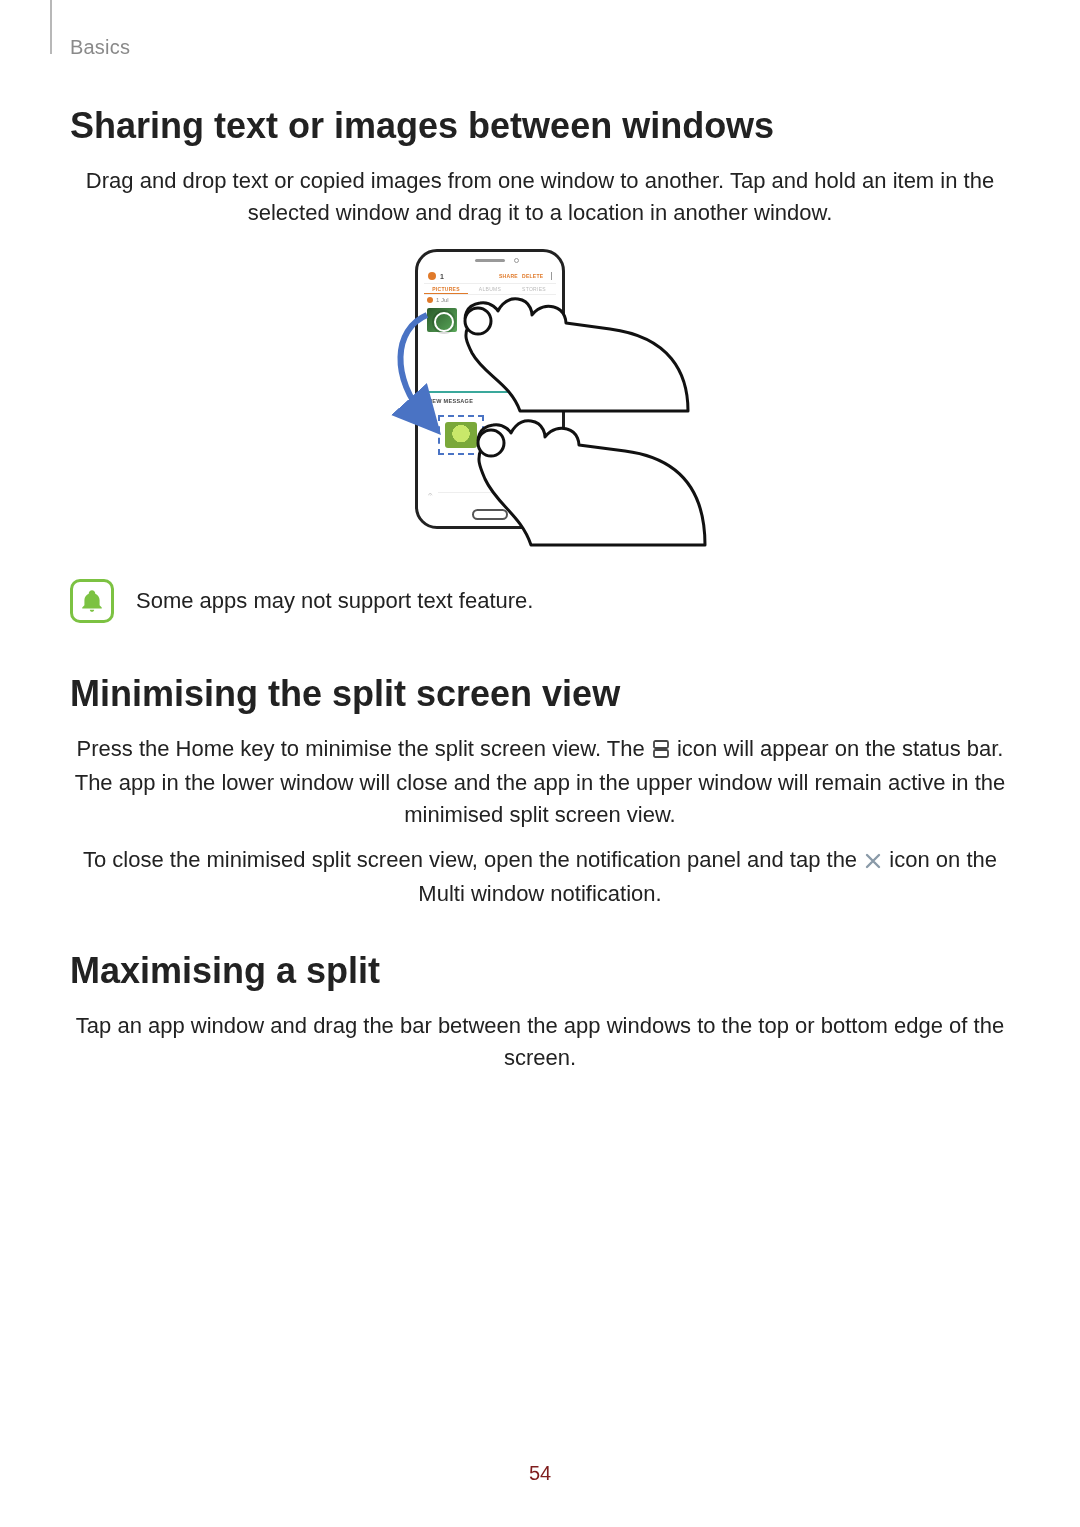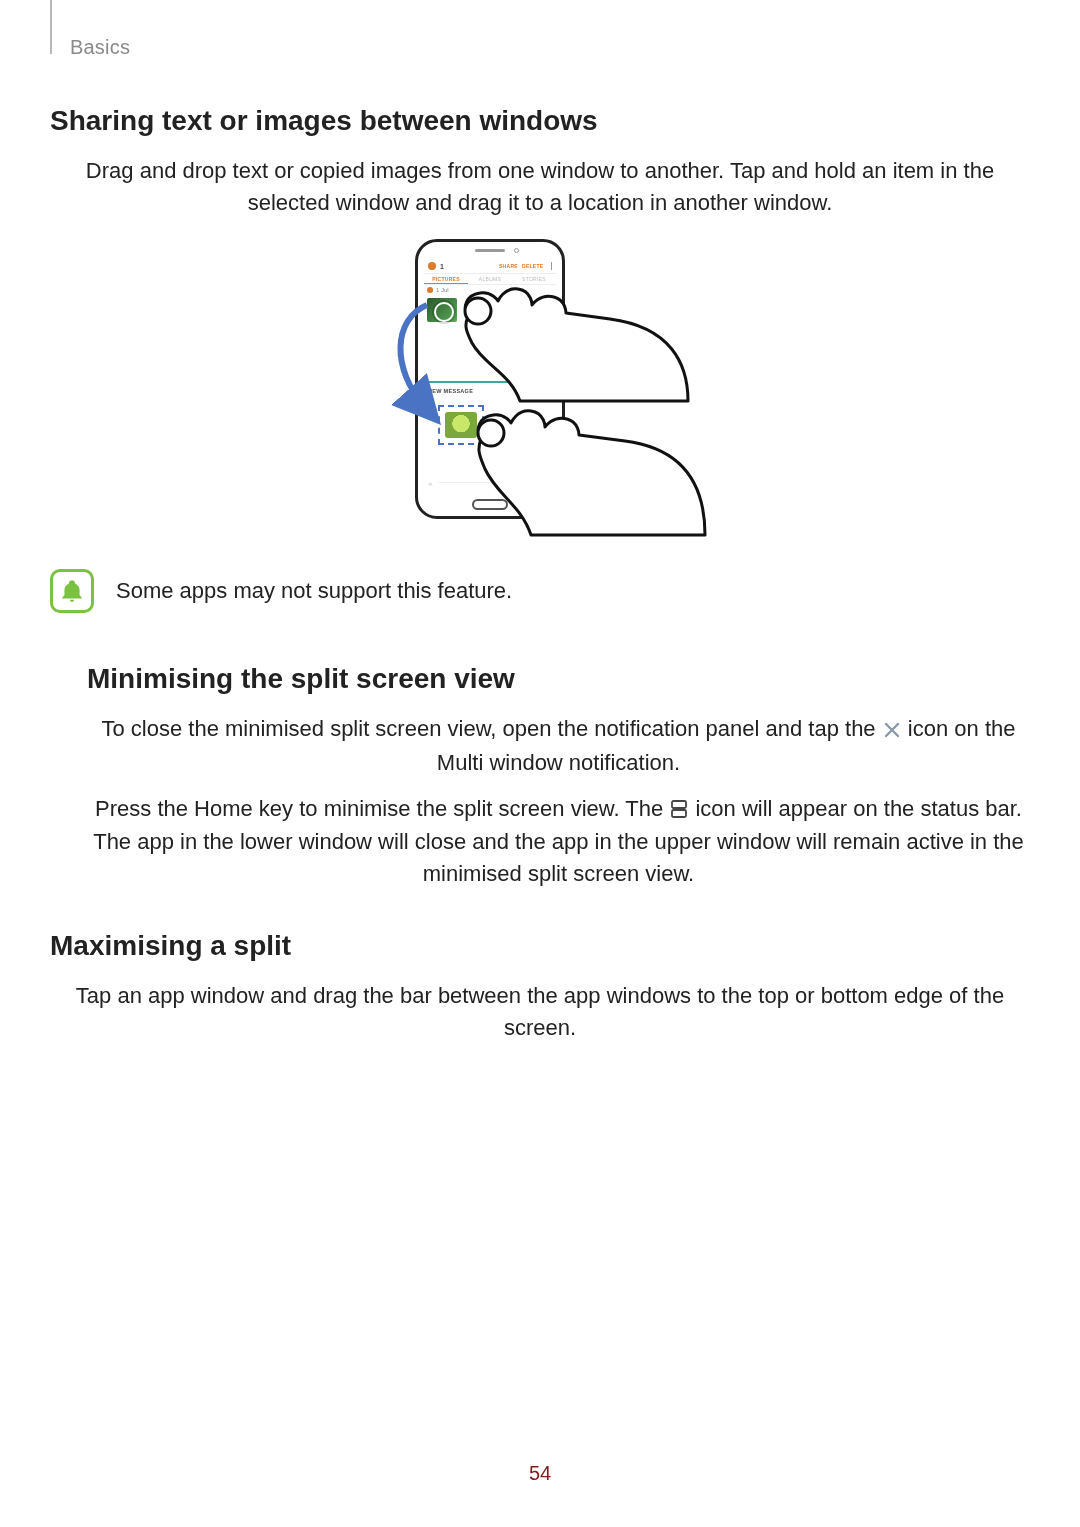--- a/index.html
+++ b/index.html
@@ -1,21 +1,21 @@
 <!DOCTYPE html>
 <html><head>
 <meta charset="utf-8">
 <style>
   * { box-sizing: border-box; margin: 0; padding: 0; }
   html, body { width: 1080px; height: 1527px; background: #fff; font-family: "Segoe UI", "Helvetica Neue", Arial, sans-serif; color: #222; }
-  .page { position: relative; width: 1080px; height: 1527px; padding: 0 50px; }
+  .page { position: relative; width: 1080px; height: 1527px; padding: 0 70px; }
   .header-rule { position: absolute; left: 50px; top: 0; width: 2px; height: 54px; background: #b8b8b8; }
   .section-label { position: absolute; left: 70px; top: 36px; font-size: 20px; color: #8a8a8a; letter-spacing: 0.2px; }
   .content { padding-top: 105px; }
-  h2 { font-size: 28px; font-weight: 700; color: #222; margin-bottom: 18px; }
+  h2 { font-size: 36px; font-weight: 700; color: #222; margin-bottom: 18px; }
   p.body { font-size: 22px; line-height: 1.45; color: #222; margin-bottom: 14px; text-align: center; }
   .figure-wrap { display: flex; justify-content: center; margin: 20px 0 30px 0; }
 
   
   .illus { position: relative; width: 310px; height: 300px; }
   .phone { position: absolute; left: 30px; top: 0; width: 150px; height: 280px; border: 3px solid #222; border-radius: 22px; background: #fff; overflow: hidden; }
   .phone::before { content: ""; position: absolute; top: 7px; left: 50%; width: 30px; height: 3px; background: #999; border-radius: 2px; transform: translateX(-50%); }
   .phone .speaker-dot { position: absolute; top: 6px; left: calc(50% + 24px); width: 5px; height: 5px; border: 1.5px solid #999; border-radius: 50%; }
   .phone .homebtn { position: absolute; bottom: 6px; left: 50%; width: 36px; height: 11px; border: 2px solid #555; border-radius: 6px; transform: translateX(-50%); }
   .screen { position: absolute; top: 18px; left: 6px; right: 6px; bottom: 22px; background: #fff; display: flex; flex-direction: column; }
@@ -47,21 +47,21 @@
   .hand svg { overflow: visible; }
   .hand.h1 { left: 75px; top: 34px; width: 230px; height: 130px; }
   .hand.h2 { left: 90px; top: 148px; width: 230px; height: 150px; }
 
   
   .note { display: flex; align-items: center; gap: 22px; margin: 10px 0 50px 0; }
   .note-icon { width: 44px; height: 44px; border: 3px solid #7cc242; border-radius: 10px; display: flex; align-items: center; justify-content: center; }
   .note-icon svg { width: 26px; height: 26px; }
   .note-text { font-size: 22px; color: #222; }
 
-  .sec2 { margin-top: 8px; margin-left: 37px; }
+  .sec2 { margin-top: 8px; }
   .inline-icon { display: inline-block; vertical-align: -2px; margin: 0 2px; }
 
   .pagenum { position: absolute; bottom: 42px; left: 50%; transform: translateX(-50%); font-size: 20px; color: #7f1d1d; }
 </style>
 </head>
 <body>
 
 <div class="page">
   <div class="header-rule"></div>
   <div class="section-label">Basics</div>
@@ -133,43 +133,43 @@
 
       </div>
     </div>
 
     <div class="note">
       <div class="note-icon">
         <svg viewBox="0 0 24 24">
             <path fill="#7cc242" d="M12 2C10.3 2 9 3.3 9 5v.3C6.7 6.2 5 8.4 5 11v5l-2 2v1h18v-1l-2-2v-5c0-2.6-1.7-4.8-4-5.7V5c0-1.7-1.3-3-3-3zm0 20c1.1 0 2-.9 2-2h-4c0 1.1.9 2 2 2z"></path>
           </svg>
       </div>
-      <div class="note-text">Some apps may not support this feature.</div>
+      <div class="note-text">Some apps may not support text feature.</div>
     </div>
 
     <div class="sec2">
       <h2>Minimising the split screen view</h2>
-      <p class="body">
-        <span>To close the minimised split screen view, open the notification panel and tap the </span>
-        <span class="inline-icon">
-          <svg width="16" height="16" viewBox="0 0 16 16">
-              <path d="M2 2 L14 14 M14 2 L2 14" stroke="#8a9aa8" stroke-width="2.4" stroke-linecap="round"></path>
-            </svg>
-        </span>
-        <span> icon on the Multi window notification.</span>
-      </p>
       <p class="body">
         <span>Press the Home key to minimise the split screen view. The </span>
         <span class="inline-icon">
           <svg width="16" height="18" viewBox="0 0 16 18">
               <rect x="1" y="1" width="14" height="7" rx="1.5" fill="none" stroke="#444" stroke-width="1.8"></rect>
               <rect x="1" y="10" width="14" height="7" rx="1.5" fill="none" stroke="#444" stroke-width="1.8"></rect>
             </svg>
         </span>
         <span> icon will appear on the status bar. The app in the lower window will close and the app in the upper window will remain active in the minimised split screen view.</span>
+      </p>
+      <p class="body">
+        <span>To close the minimised split screen view, open the notification panel and tap the </span>
+        <span class="inline-icon">
+          <svg width="16" height="16" viewBox="0 0 16 16">
+              <path d="M2 2 L14 14 M14 2 L2 14" stroke="#8a9aa8" stroke-width="2.4" stroke-linecap="round"></path>
+            </svg>
+        </span>
+        <span> icon on the Multi window notification.</span>
       </p>
     </div>
 
     <div style="height:26px"></div>
 
     <h2>Maximising a split</h2>
     <p class="body">Tap an app window and drag the bar between the app windows to the top or bottom edge of the screen.</p>
 
   </div>
 

